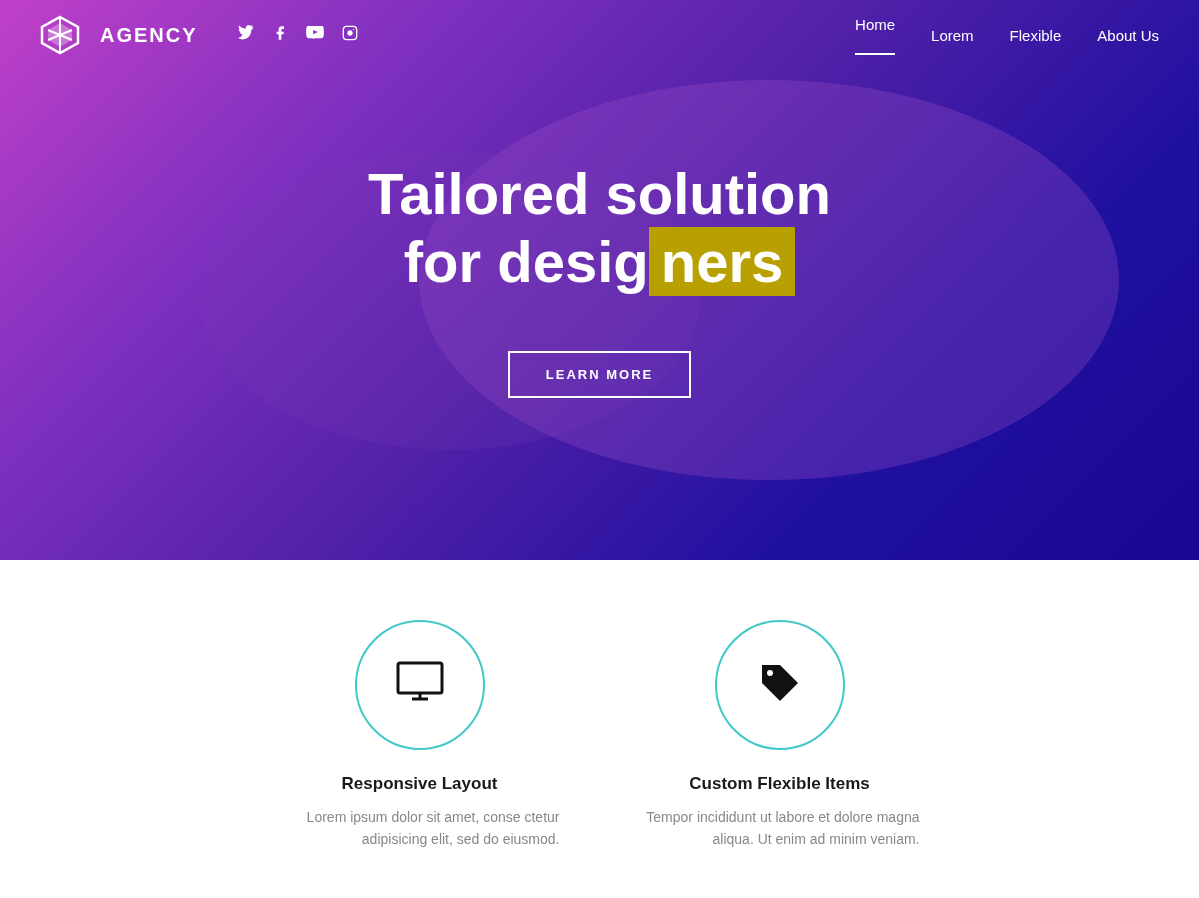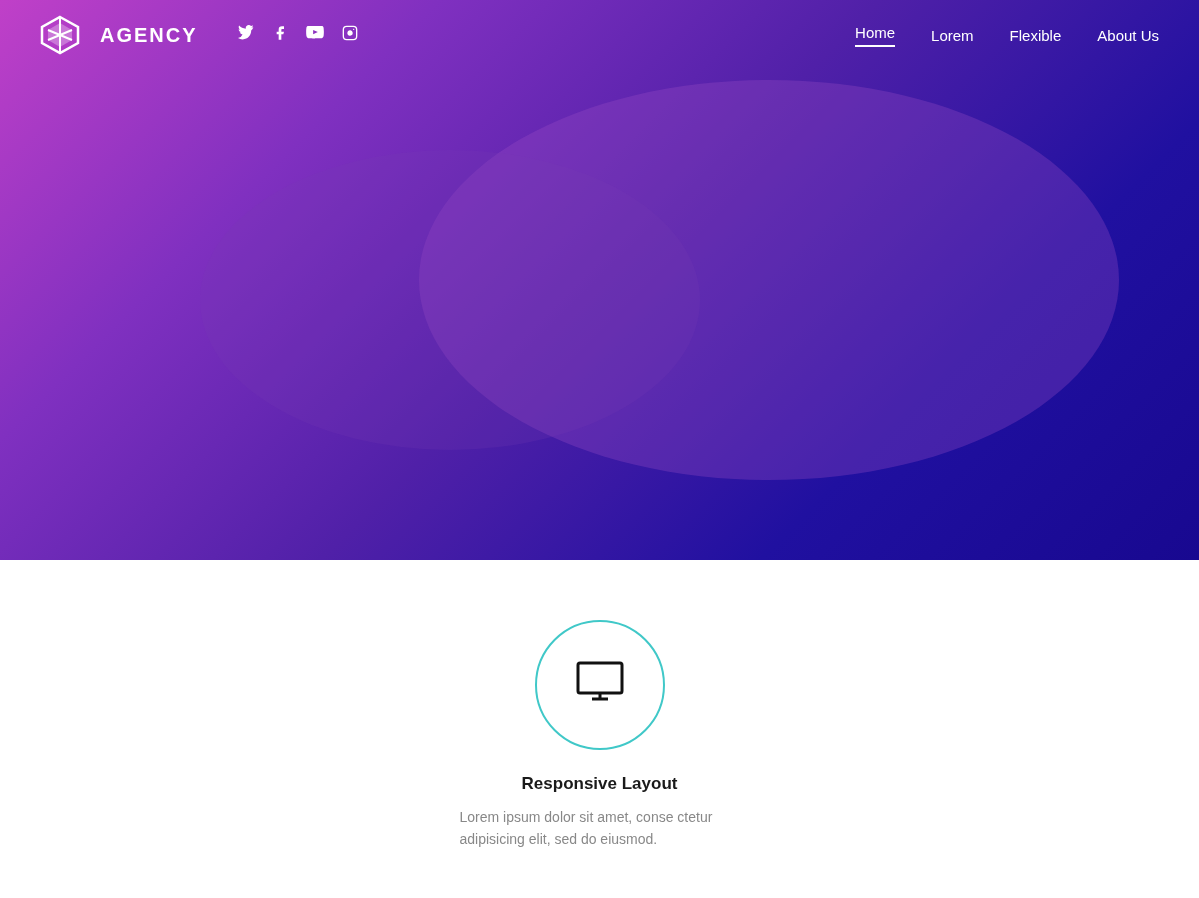--- a/index.html
+++ b/index.html
@@ -58,21 +58,21 @@
     .nav-link {
       color: white;
       text-decoration: none;
       font-size: 15px;
       font-weight: 500;
       cursor: pointer;
     }
 
     .nav-link.active {
       border-bottom: 2px solid white;
-      padding-bottom: 4px;
+      padding-bottom: 20px;
     }
 
     .contact-btn {
       color: white;
       border: 2px solid white;
       padding: 10px 28px;
       font-size: 14px;
       font-weight: 700;
       letter-spacing: 1px;
       background: transparent;
@@ -170,21 +170,21 @@
       padding: 60px 40px 50px;
       display: flex;
       justify-content: center;
       gap: 80px;
     }
 
     .feature-item {
       display: flex;
       flex-direction: column;
       align-items: center;
-      text-align: left;
+      text-align: right;
       max-width: 280px;
     }
 
     .feature-icon-circle {
       width: 130px;
       height: 130px;
       border-radius: 50%;
       border: 2px solid #40c8c8;
       display: flex;
       align-items: center;
@@ -252,33 +252,53 @@
   <nav>
     <a class="nav-link active">Home</a>
     <a class="nav-link">Lorem</a>
     <a class="nav-link">Flexible</a>
     <a class="nav-link">About Us</a>
   </nav>
 </header>
 
 <section class="hero">
   <div class="hero-bg-shape"></div>
+  <div class="hero-content">
+    <span class="hero-title-line1">Tailored solution</span>
+    <span class="hero-title-line2">
+      <span>for desig</span><span class="hero-highlight">ners</span>
+    </span>
+    <br>
+    <a class="hero-btn">LEARN MORE</a>
+  </div>
 </section>
 
 <section class="features">
 
   <div class="feature-item">
     <div class="feature-icon-circle">
       <span>
         <svg width="52" height="48" viewBox="0 0 52 48" fill="none">
           <rect x="4" y="4" width="44" height="30" rx="2" stroke="#111" stroke-width="3" fill="none"></rect>
           <line x1="18" y1="40" x2="34" y2="40" stroke="#111" stroke-width="3"></line>
           <line x1="26" y1="34" x2="26" y2="40" stroke="#111" stroke-width="3"></line>
         </svg>
       </span>
     </div>
     <span class="feature-title">Responsive Layout</span>
     <p class="feature-desc">Lorem ipsum dolor sit amet, conse ctetur adipisicing elit, sed do eiusmod.</p>
   </div>
 
+  <div class="feature-item">
+    <div class="feature-icon-circle">
+      <span>
+        <svg width="48" height="48" viewBox="0 0 48 48" fill="none">
+          <path d="M6 6h18l18 18-18 18L6 24V6z" fill="#111"></path>
+          <circle cx="14" cy="14" r="3" fill="white"></circle>
+        </svg>
+      </span>
+    </div>
+    <span class="feature-title">Custom Flexible Items</span>
+    <p class="feature-desc">Tempor incididunt ut labore et dolore magna aliqua. Ut enim ad minim veniam.</p>
+  </div>
 
 
 </section>
 
 </body></html>

